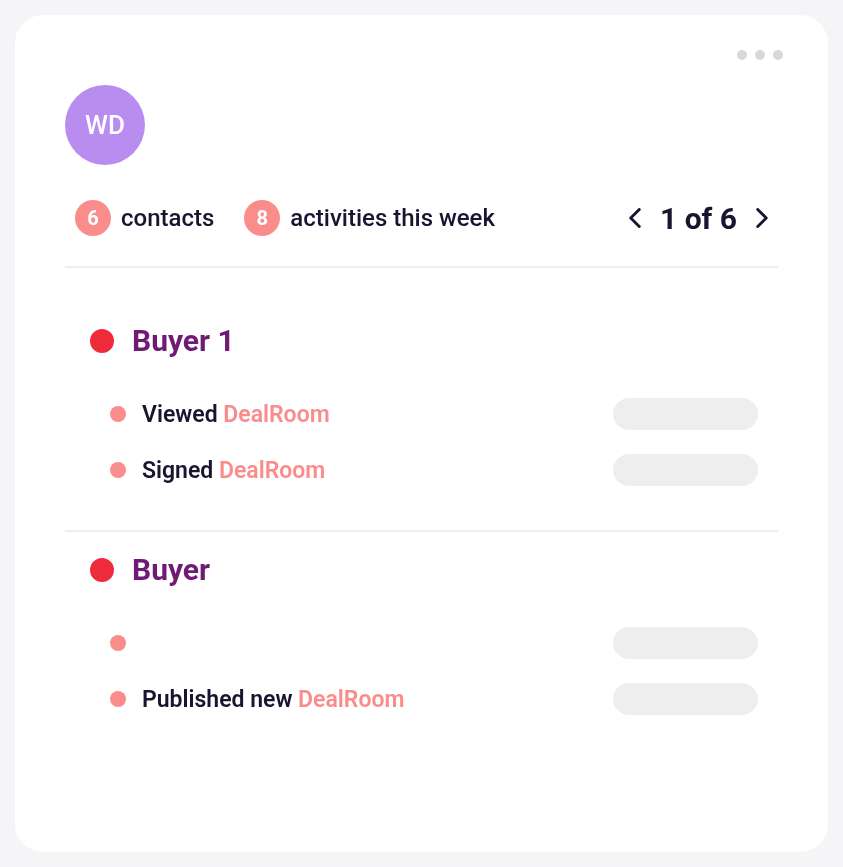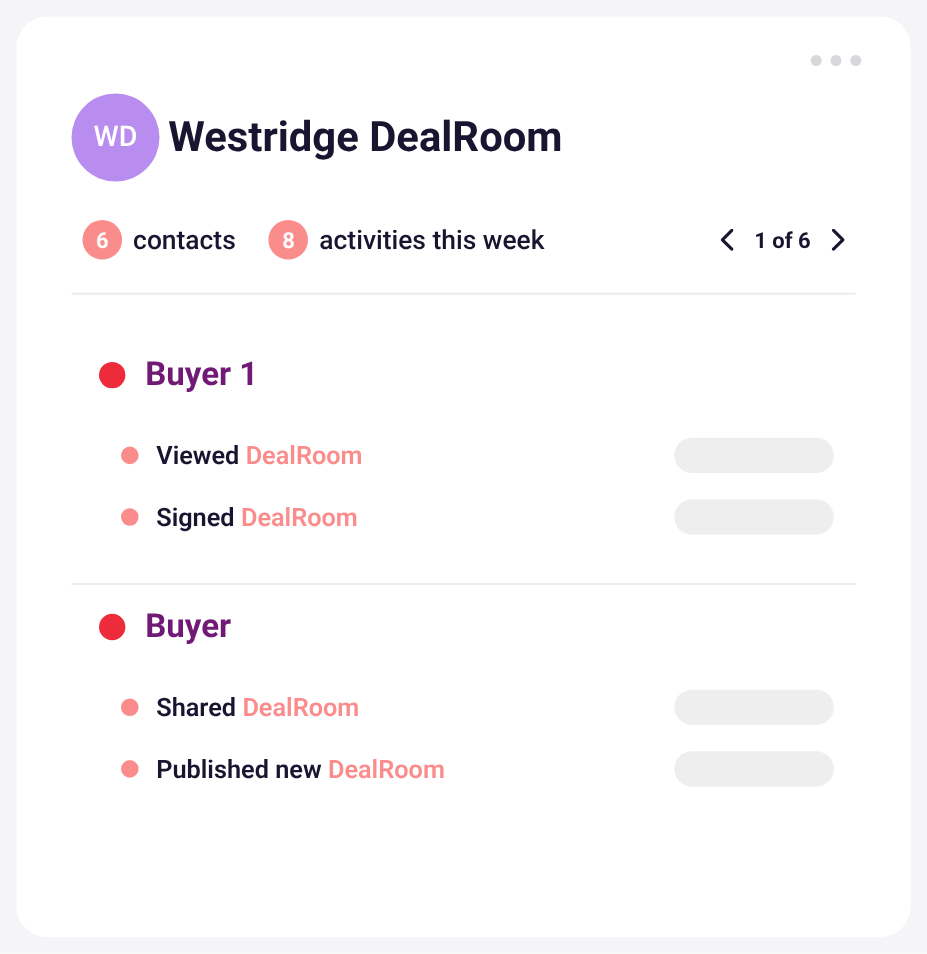--- a/index.html
+++ b/index.html
@@ -108,21 +108,21 @@
       height: 22px;
       display: flex;
       align-items: center;
       justify-content: center;
     }
     .chevron svg {
       width: 12px;
       height: 20px;
     }
     .pager-text {
-      font-size: 20px;
+      font-size: 30px;
       font-weight: 700;
       color: #1a1430;
     }
     .section {
       padding: 20px 0 32px 25px;
       border-bottom: 2px solid #eeeeee;
     }
     .section:last-child {
       border-bottom: none;
     }
@@ -182,21 +182,20 @@
   <div class="more-menu">
     <span class="more-dot"></span>
     <span class="more-dot"></span>
     <span class="more-dot"></span>
   </div>
 
   <div class="header">
     <div class="avatar">
       <span>WD</span>
     </div>
-    <h1 class="title">Westridge DealRoom</h1>
   </div>
 
   <div class="stats-row">
     <div class="stat">
       <span class="stat-badge">6</span>
       <span class="stat-label">contacts</span>
     </div>
     <div class="stat">
       <span class="stat-badge">8</span>
       <span class="stat-label">activities this week</span>
@@ -239,24 +238,20 @@
     </div>
   </div>
 
   <div class="section">
     <div class="section-header">
       <span class="dot-large"></span>
       <span class="section-title">Buyer</span>
     </div>
     <div class="activity-row">
       <span class="dot-small"></span>
-      <span class="activity-text">
-        <span>Shared</span>
-        <span class="activity-link">DealRoom</span>
-      </span>
       <span class="pill"></span>
     </div>
     <div class="activity-row">
       <span class="dot-small"></span>
       <span class="activity-text">
         <span>Published new</span>
         <span class="activity-link">DealRoom</span>
       </span>
       <span class="pill"></span>
     </div>

